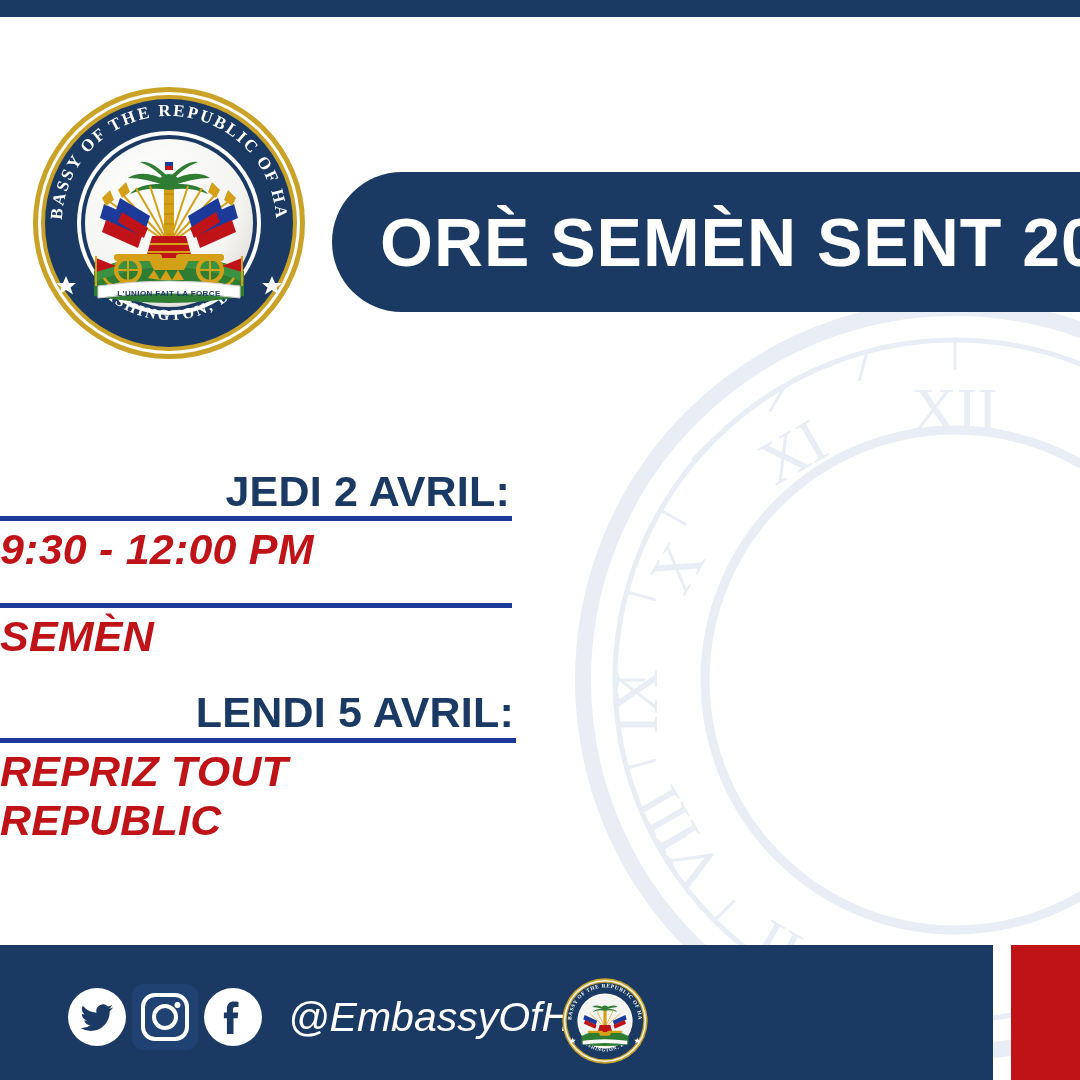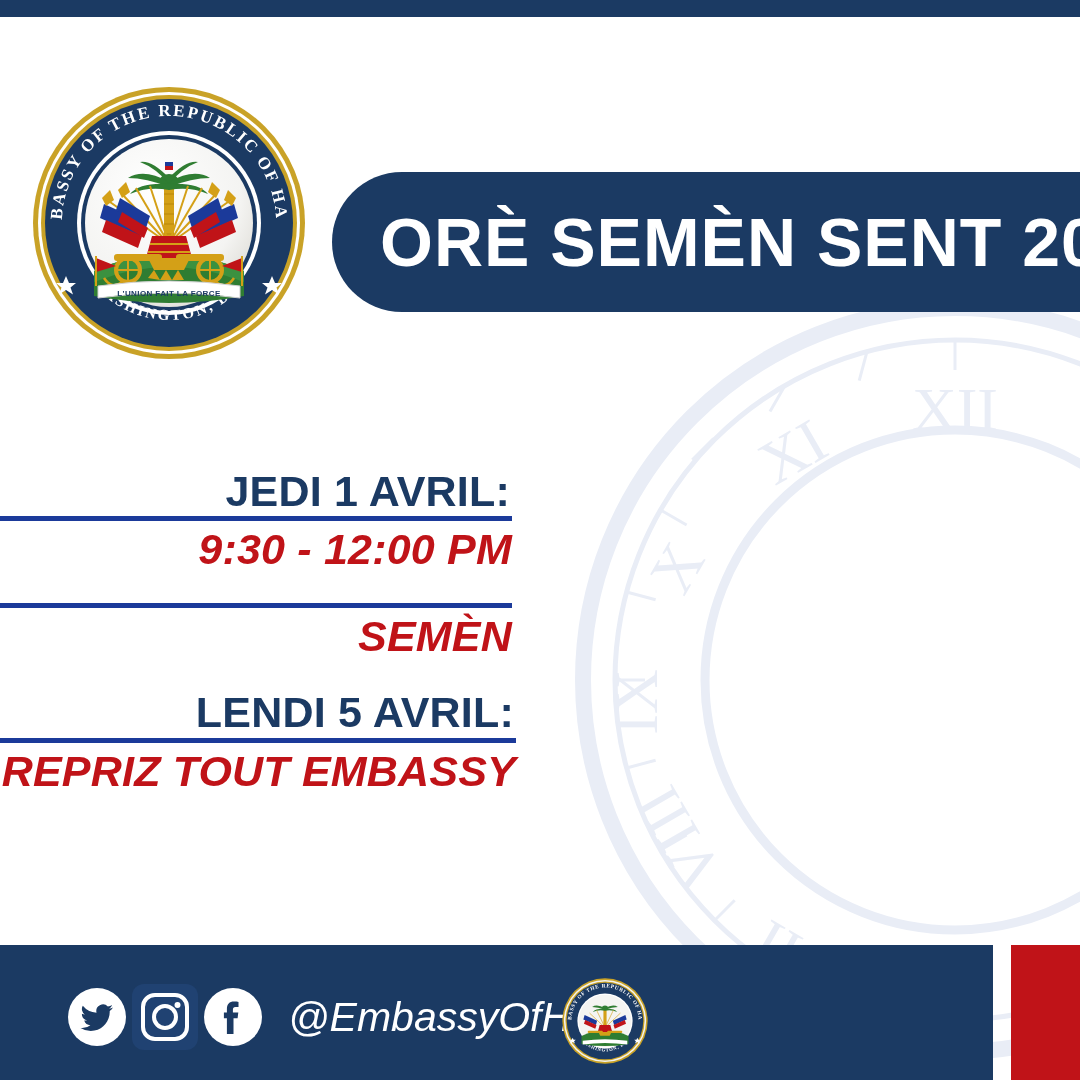--- a/index.html
+++ b/index.html
@@ -100,21 +100,21 @@
     padding-right: 2px;
   }
   .day-rule {
     height: 5px;
     background: #1b3a9a;
     margin-top: 2px;
     margin-bottom: 4px;
   }
   .day-value {
     display: block;
-    text-align: right;
+    text-align: left;
     color: #c01318;
     font-size: 43px;
     font-weight: bold;
     font-style: italic;
     line-height: 1.15;
     letter-spacing: 0.2px;
   }
 
   
   .w510 { width: 512px; }
@@ -344,38 +344,38 @@
   </div>
 
   <div class="title-banner">
     <span class="title-text">ORÈ SEMÈN SENT 2021</span>
   </div>
 
   <div class="schedule">
 
     <div class="sched-entry">
       <div class="w510">
-        <span class="day-label">JEDI 1 AVRIL:</span>
+        <span class="day-label">JEDI 2 AVRIL:</span>
         <div class="day-rule"></div>
         <span class="day-value">9:30 - 12:00 PM</span>
       </div>
     </div>
 
     <div class="sched-entry">
       <div class="w510">
         <div class="day-rule"></div>
         <span class="day-value">SEMÈN</span>
       </div>
     </div>
 
     <div class="sched-entry">
       <div class="w516">
         <span class="day-label">LENDI 5 AVRIL:</span>
         <div class="day-rule"></div>
-        <span class="day-value">REPRIZ TOUT EMBASSY</span>
+        <span class="day-value">REPRIZ TOUT REPUBLIC</span>
       </div>
     </div>
 
   </div>
 
   <div class="footer-bar"></div>
   <div class="footer-red"></div>
 
   <div class="social-row">
 

